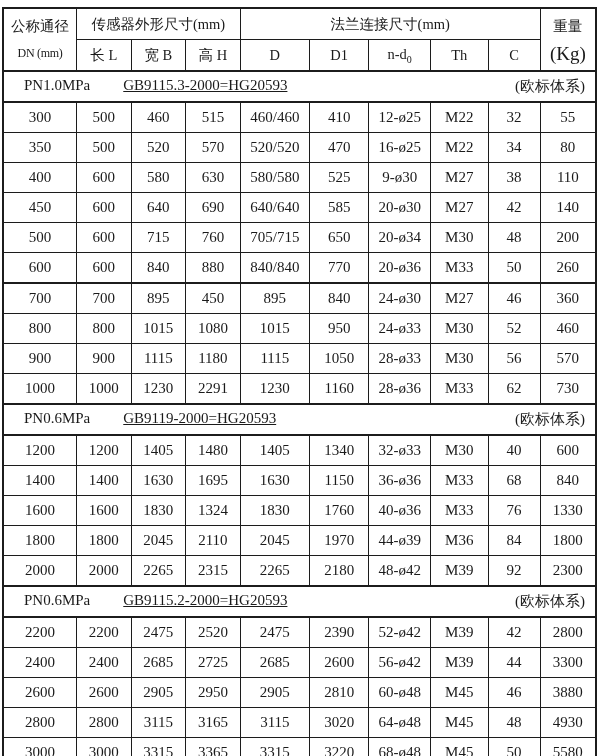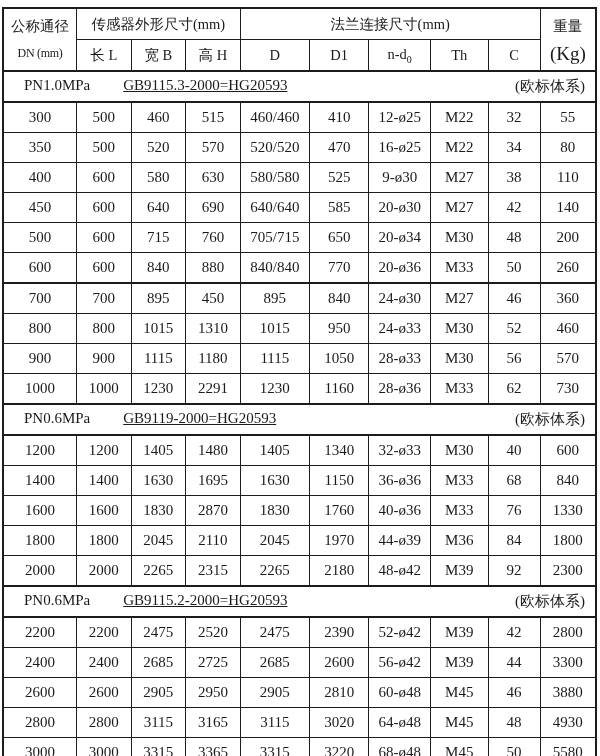--- a/index.html
+++ b/index.html
@@ -193,21 +193,21 @@
           <td>840</td>
           <td>24-ø30</td>
           <td>M27</td>
           <td>46</td>
           <td>360</td>
         </tr>
         <tr>
           <td>800</td>
           <td>800</td>
           <td>1015</td>
-          <td>1310</td>
+          <td>1080</td>
           <td>1015</td>
           <td>950</td>
           <td>24-ø33</td>
           <td>M30</td>
           <td>52</td>
           <td>460</td>
         </tr>
         <tr>
           <td>900</td>
           <td>900</td>
@@ -256,21 +256,21 @@
           <td>1150</td>
           <td>36-ø36</td>
           <td>M33</td>
           <td>68</td>
           <td>840</td>
         </tr>
         <tr>
           <td>1600</td>
           <td>1600</td>
           <td>1830</td>
-          <td>2870</td>
+          <td>1324</td>
           <td>1830</td>
           <td>1760</td>
           <td>40-ø36</td>
           <td>M33</td>
           <td>76</td>
           <td>1330</td>
         </tr>
         <tr>
           <td>1800</td>
           <td>1800</td>

